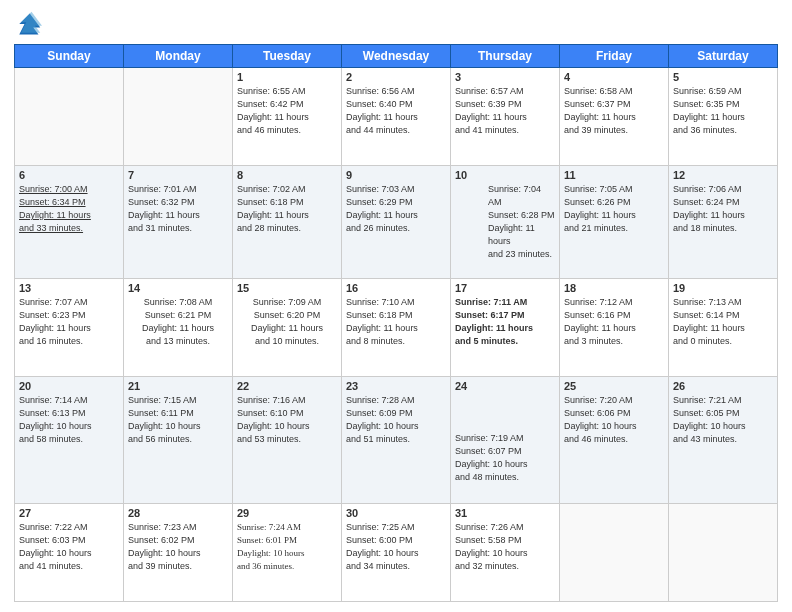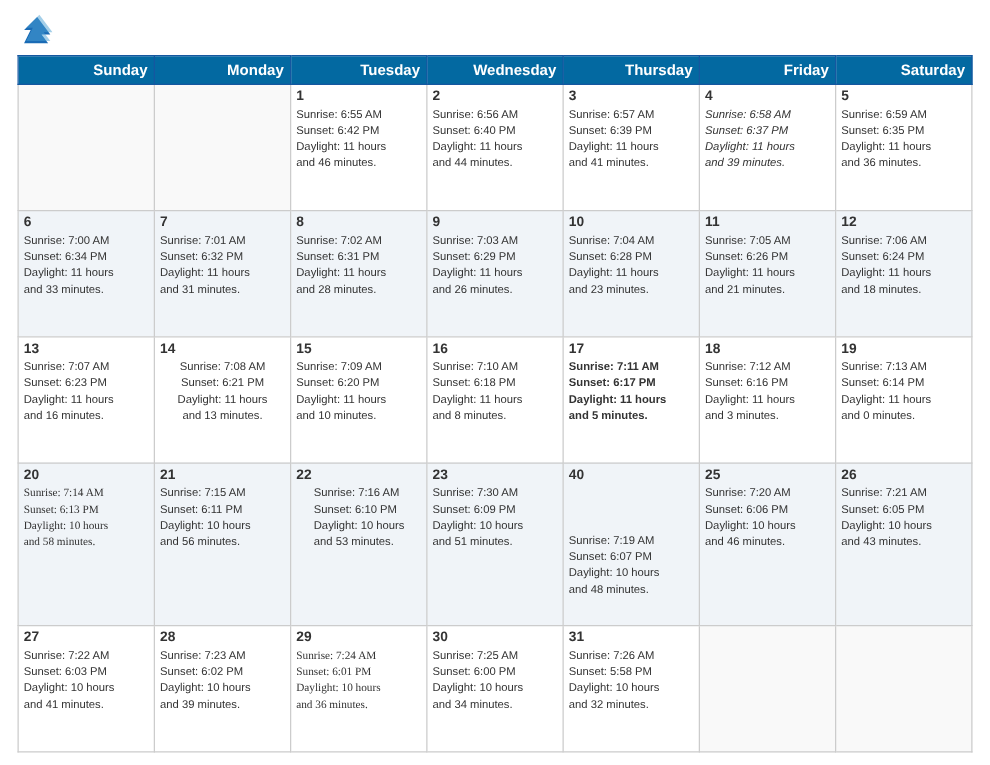--- a/index.html
+++ b/index.html
@@ -55,23 +55,23 @@
       color: #555;
     }
     .calendar {
       flex: 1;
       border: 1px solid #ccc;
       border-collapse: collapse;
       width: 100%;
       table-layout: fixed;
     }
     .calendar th {
-      background-color: #0369a1;
+      background-color: #3b82f6;
       color: #fff;
-      text-align: right;
+      text-align: center;
       padding: 4px 5px;
       font-size: 12px;
       font-weight: bold;
       border: 1px solid #1557a0;
     }
     .calendar td {
       border: 1px solid #ccc;
       vertical-align: top;
       padding: 3px 4px;
       font-size: 9.5px;
@@ -150,65 +150,65 @@
           </td>
           <td>
             <span class="day-num">3</span>
             <div class="day-info" style="white-space: pre-line;">Sunrise: 6:57 AM
 Sunset: 6:39 PM
 Daylight: 11 hours
 and 41 minutes.</div>
           </td>
           <td>
             <span class="day-num">4</span>
-            <div class="day-info" style="white-space: pre-line; font-style: italic;">Sunrise: 6:58 AM
+            <div class="day-info" style="white-space: pre-line;">Sunrise: 6:58 AM
 Sunset: 6:37 PM
 Daylight: 11 hours
 and 39 minutes.</div>
           </td>
           <td>
             <span class="day-num">5</span>
             <div class="day-info" style="white-space: pre-line;">Sunrise: 6:59 AM
 Sunset: 6:35 PM
 Daylight: 11 hours
 and 36 minutes.</div>
           </td>
         </tr>
         <tr class="row-alt">
           <td>
             <span class="day-num">6</span>
-            <div class="day-info" style="white-space: pre-line;">Sunrise: 7:00 AM
+            <div class="day-info" style="white-space: pre-line; text-decoration: underline;">Sunrise: 7:00 AM
 Sunset: 6:34 PM
 Daylight: 11 hours
 and 33 minutes.</div>
           </td>
           <td>
             <span class="day-num">7</span>
             <div class="day-info" style="white-space: pre-line;">Sunrise: 7:01 AM
 Sunset: 6:32 PM
 Daylight: 11 hours
 and 31 minutes.</div>
           </td>
           <td>
             <span class="day-num">8</span>
             <div class="day-info" style="white-space: pre-line;">Sunrise: 7:02 AM
-Sunset: 6:31 PM
+Sunset: 6:18 PM
 Daylight: 11 hours
 and 28 minutes.</div>
           </td>
           <td>
             <span class="day-num">9</span>
             <div class="day-info" style="white-space: pre-line;">Sunrise: 7:03 AM
 Sunset: 6:29 PM
 Daylight: 11 hours
 and 26 minutes.</div>
           </td>
           <td>
             <span class="day-num">10</span>
-            <div class="day-info" style="white-space: pre-line;">Sunrise: 7:04 AM
+            <div class="day-info" style="white-space: pre-line; margin-left: 33px;">Sunrise: 7:04 AM
 Sunset: 6:28 PM
 Daylight: 11 hours
 and 23 minutes.</div>
           </td>
           <td>
             <span class="day-num">11</span>
             <div class="day-info" style="white-space: pre-line;">Sunrise: 7:05 AM
 Sunset: 6:26 PM
 Daylight: 11 hours
 and 21 minutes.</div>
@@ -231,21 +231,21 @@
           </td>
           <td>
             <span class="day-num">14</span>
             <div class="day-info" style="white-space: pre-line; text-align: center;">Sunrise: 7:08 AM
 Sunset: 6:21 PM
 Daylight: 11 hours
 and 13 minutes.</div>
           </td>
           <td>
             <span class="day-num">15</span>
-            <div class="day-info" style="white-space: pre-line;">Sunrise: 7:09 AM
+            <div class="day-info" style="white-space: pre-line; text-align: center;">Sunrise: 7:09 AM
 Sunset: 6:20 PM
 Daylight: 11 hours
 and 10 minutes.</div>
           </td>
           <td>
             <span class="day-num">16</span>
             <div class="day-info" style="white-space: pre-line;">Sunrise: 7:10 AM
 Sunset: 6:18 PM
 Daylight: 11 hours
 and 8 minutes.</div>
@@ -268,48 +268,48 @@
             <span class="day-num">19</span>
             <div class="day-info" style="white-space: pre-line;">Sunrise: 7:13 AM
 Sunset: 6:14 PM
 Daylight: 11 hours
 and 0 minutes.</div>
           </td>
         </tr>
         <tr class="row-alt">
           <td>
             <span class="day-num">20</span>
-            <div class="day-info" style="white-space: pre-line; font-family: Liberation Serif, serif;">Sunrise: 7:14 AM
+            <div class="day-info" style="white-space: pre-line;">Sunrise: 7:14 AM
 Sunset: 6:13 PM
 Daylight: 10 hours
 and 58 minutes.</div>
           </td>
           <td>
             <span class="day-num">21</span>
             <div class="day-info" style="white-space: pre-line;">Sunrise: 7:15 AM
 Sunset: 6:11 PM
 Daylight: 10 hours
 and 56 minutes.</div>
           </td>
           <td>
             <span class="day-num">22</span>
-            <div class="day-info" style="white-space: pre-line; margin-left: 14px;">Sunrise: 7:16 AM
+            <div class="day-info" style="white-space: pre-line;">Sunrise: 7:16 AM
 Sunset: 6:10 PM
 Daylight: 10 hours
 and 53 minutes.</div>
           </td>
           <td>
             <span class="day-num">23</span>
-            <div class="day-info" style="white-space: pre-line;">Sunrise: 7:30 AM
+            <div class="day-info" style="white-space: pre-line;">Sunrise: 7:28 AM
 Sunset: 6:09 PM
 Daylight: 10 hours
 and 51 minutes.</div>
           </td>
           <td>
-            <span class="day-num">40</span>
+            <span class="day-num">24</span>
             <div class="day-info" style="white-space: pre-line; margin-top: 40px;">Sunrise: 7:19 AM
 Sunset: 6:07 PM
 Daylight: 10 hours
 and 48 minutes.</div>
           </td>
           <td>
             <span class="day-num">25</span>
             <div class="day-info" style="white-space: pre-line;">Sunrise: 7:20 AM
 Sunset: 6:06 PM
 Daylight: 10 hours

